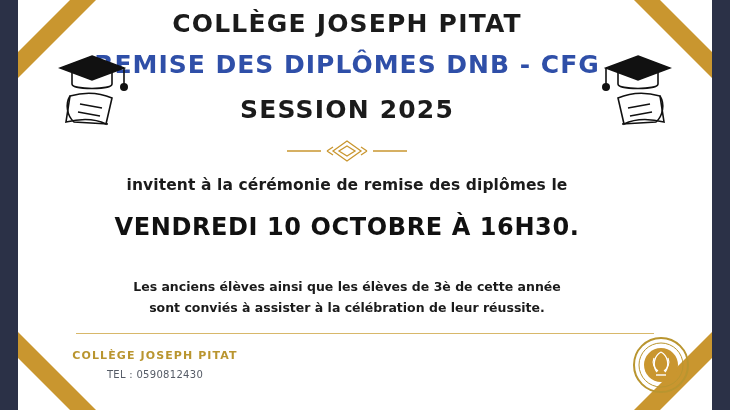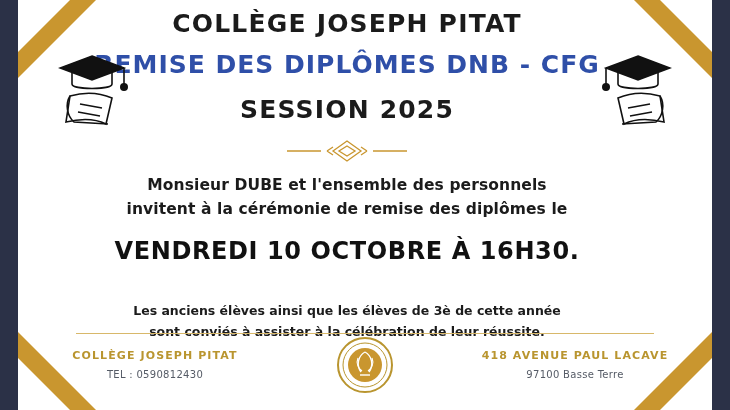--- a/index.html
+++ b/index.html
@@ -260,21 +260,20 @@
       <svg width="120" height="26" viewBox="0 0 120 26" fill="none" stroke="#c9962f" stroke-width="1.3">
         <path d="M0 13 H34"></path>
         <path d="M86 13 H120"></path>
         <path d="M60 3 L74 13 L60 23 L46 13 Z"></path>
         <path d="M60 8 L68 13 L60 18 L52 13 Z"></path>
         <path d="M40 13 L46 9 M40 13 L46 17 M80 13 L74 9 M80 13 L74 17"></path>
       </svg>
     </div>
 
     <div class="invite">
-      <div>Monsieur DUBE et l'ensemble des personnels</div>
       <div>invitent à la cérémonie de remise des diplômes le</div>
     </div>
 
     <div class="date">VENDREDI 10 OCTOBRE À 16H30.</div>
 
     <div class="note">
       <div>Les anciens élèves ainsi que les élèves de 3è de cette année</div>
       <div>sont conviés à assister à la célébration de leur réussite.</div>
     </div>
 
@@ -292,19 +291,15 @@
       <svg width="58" height="58" viewBox="0 0 58 58" fill="none">
         <circle cx="29" cy="29" r="27" fill="none" stroke="#b9952f" stroke-width="2"></circle>
         <circle cx="29" cy="29" r="22" fill="none" stroke="#b9952f" stroke-width="1"></circle>
         <circle cx="29" cy="29" r="17" fill="#c9962f"></circle>
         <path d="M29 16 c-7 4 -9 13 -4 20 M29 16 c7 4 9 13 4 20" stroke="#ffffff" stroke-width="1.4" fill="none"></path>
         <path d="M22 22 c-2 5 0 10 4 13 M36 22 c2 5 0 10 -4 13" stroke="#ffffff" stroke-width="1.2" fill="none"></path>
         <path d="M24 39 h10" stroke="#ffffff" stroke-width="1.4"></path>
       </svg>
     </div>
 
-    <div class="footer-col">
-      <div class="footer-title">418 AVENUE PAUL LACAVE</div>
-      <div class="footer-sub">97100 Basse Terre</div>
-    </div>
   </div>
 
 </div>
 
 </body></html>

